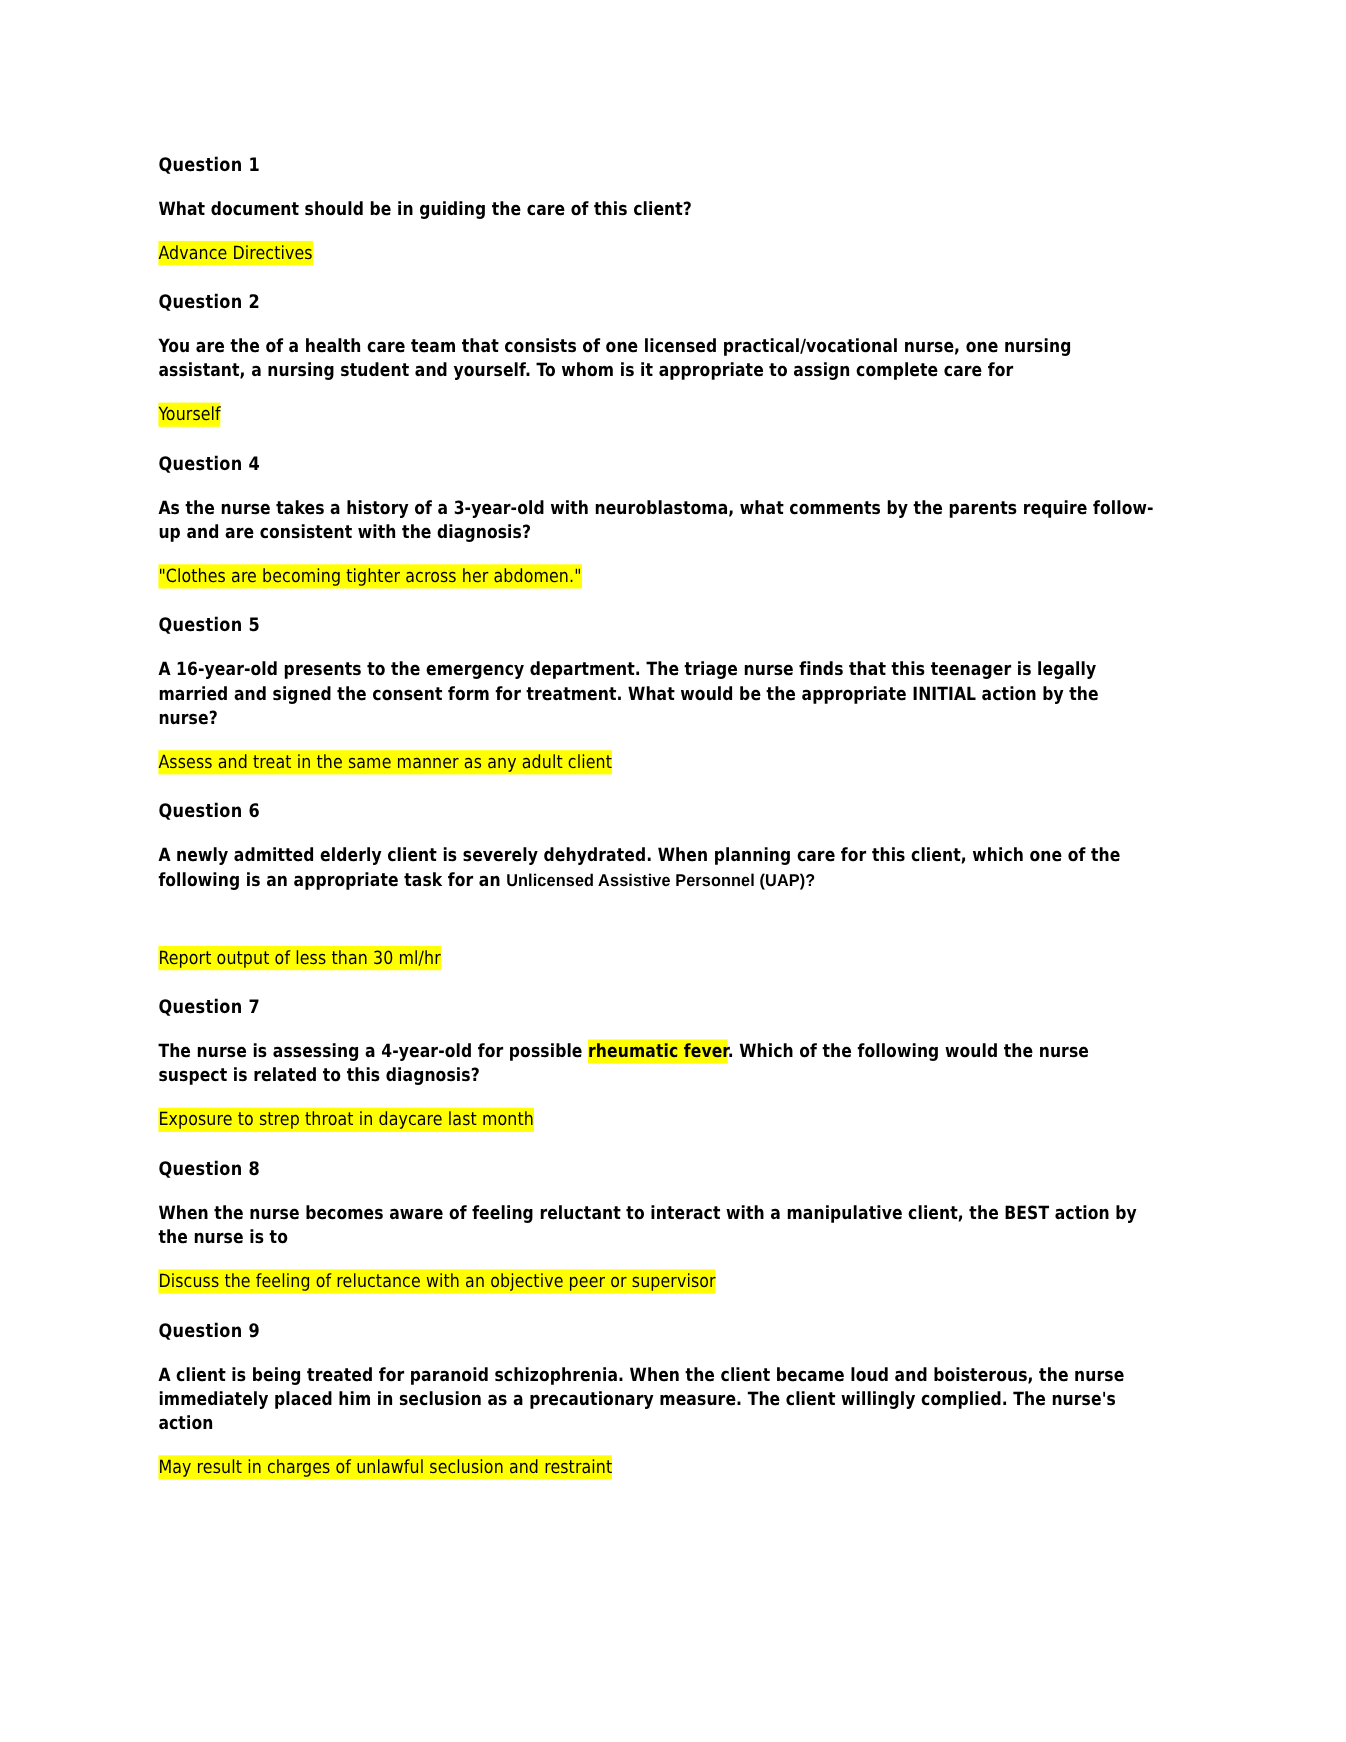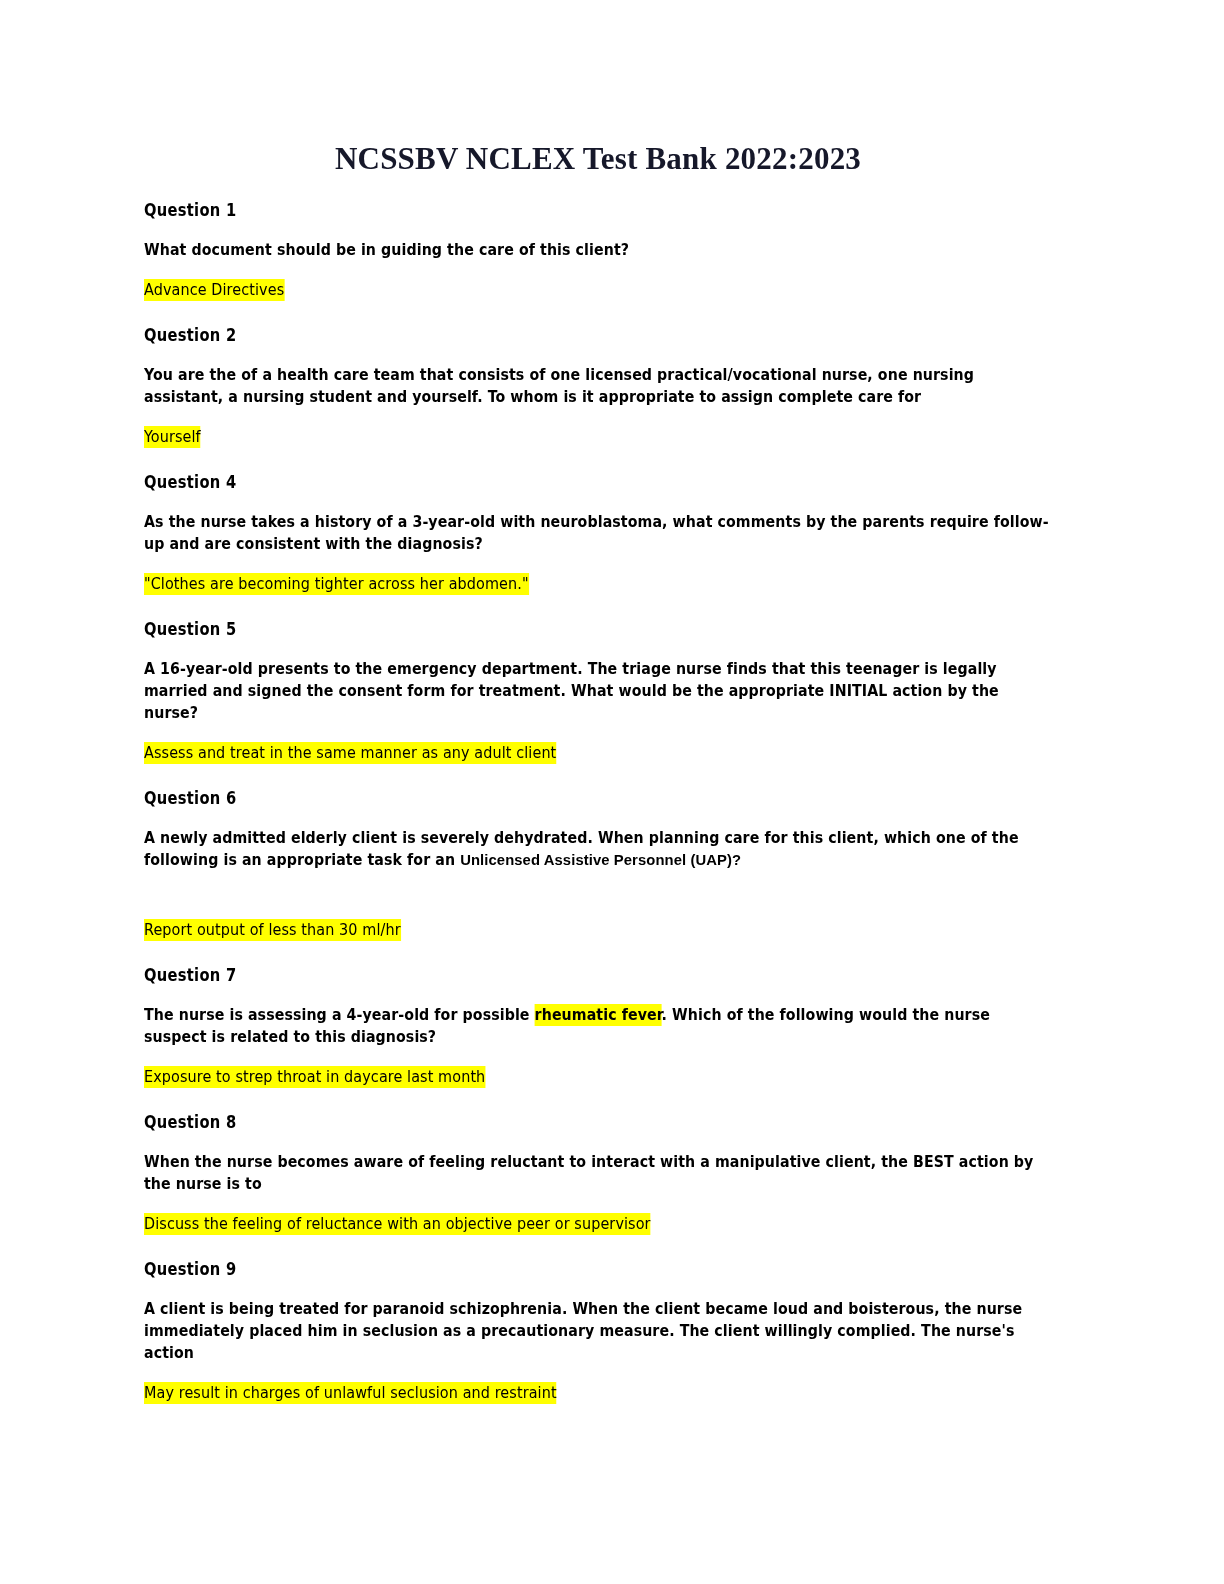--- a/index.html
+++ b/index.html
@@ -103,21 +103,20 @@
   .gap-body     { height: 18px; }
   .gap-answer   { height: 24px; }
   .gap-extra    { height: 30px; }
 </style>
 </head>
 <body>
 
 <div class="page">
   <div class="content">
 
-    <h1 class="doc-title">NCSSBV NCLEX Test Bank 2022:2023</h1>
 
     <p class="q-heading">Question 1</p>
     <div class="gap-heading"></div>
     <p class="q-body">What document should be in guiding the care of this client?</p>
     <div class="gap-body"></div>
     <p class="q-answer"><span class="hl">Advance Directives</span></p>
     <div class="gap-answer"></div>
 
     <p class="q-heading">Question 2</p>
     <div class="gap-heading"></div>

